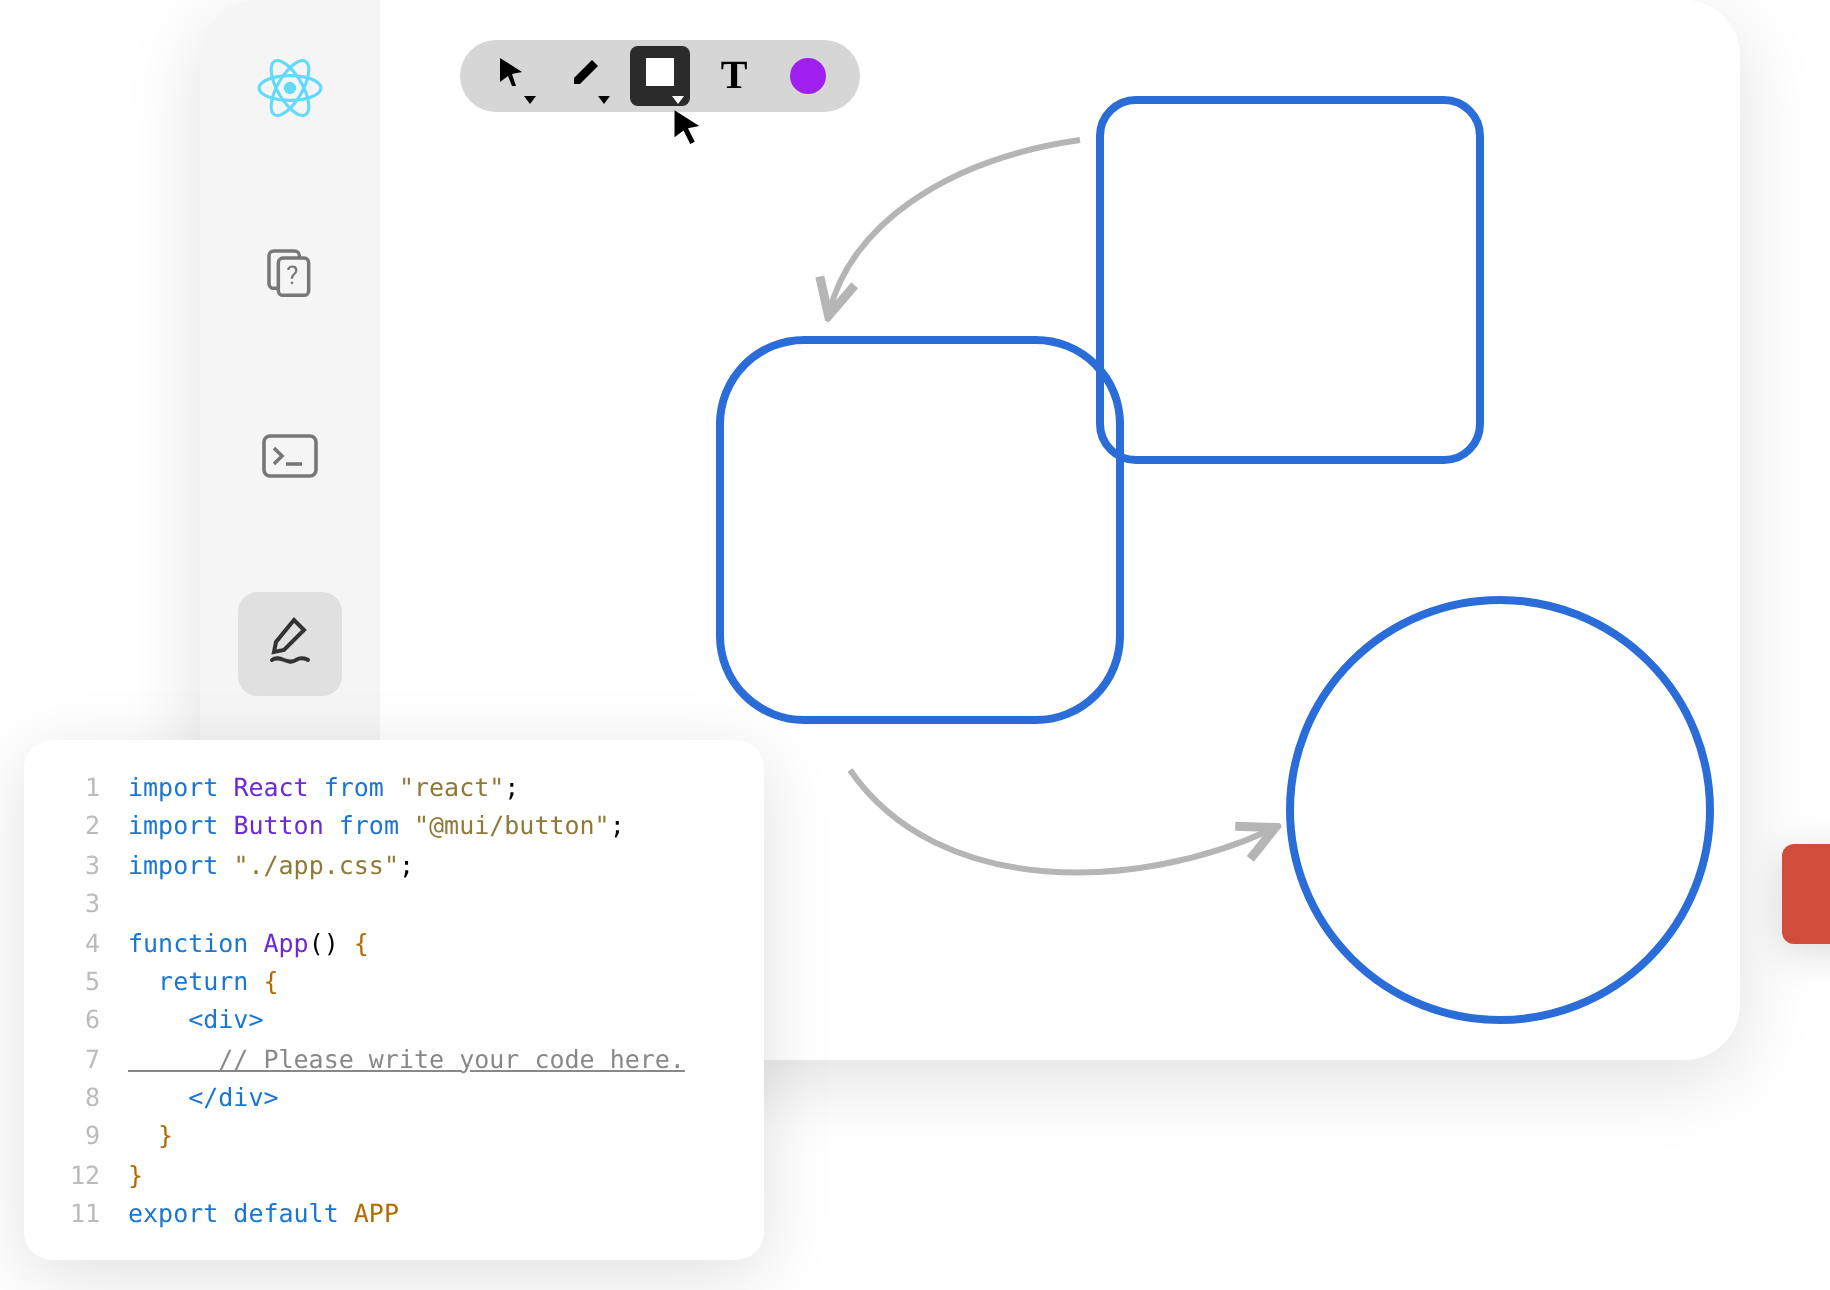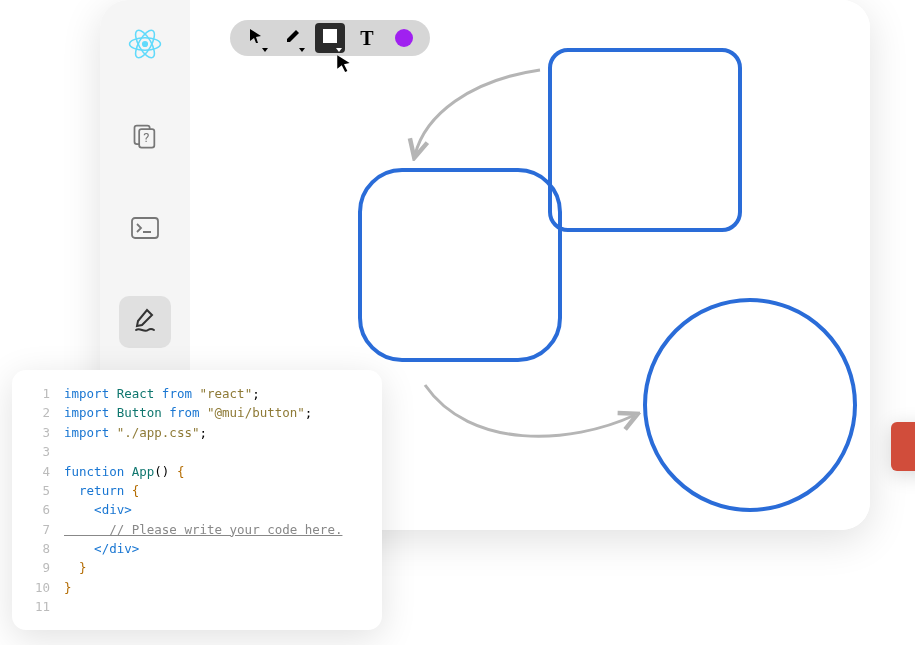--- a/index.html
+++ b/index.html
@@ -125,21 +125,21 @@
     }
     .code-line { display: flex; white-space: pre; }
     .gutter {
       width: 22px;
       text-align: right;
       color: #bbb;
       margin-right: 14px;
       user-select: none;
     }
     .c-kw { color: #1976d2; text-align: center; }
-    .c-type { color: #0f766e; }
+    .c-type { color: #6d28d9; }
     .c-str { color: #8e7a36; }
     .c-fn { color: #b36b00; }
     .c-tag { color: #1976d2; margin-top: 10px; }
     .c-comment { color: #888; text-decoration: underline; }
     .c-brace { color: #b36b00; }
   </style>
 </head>
 <body>
 
 <div class="main-window">
@@ -252,15 +252,15 @@
     <div class="code-line"><span class="gutter">1</span><span><span class="c-kw">import </span><span class="c-type">React</span><span class="c-kw"> from </span><span class="c-str">"react"</span><span>;</span></span></div>
     <div class="code-line"><span class="gutter">2</span><span><span class="c-kw">import </span><span class="c-type">Button</span><span class="c-kw"> from </span><span class="c-str">"@mui/button"</span><span>;</span></span></div>
     <div class="code-line"><span class="gutter">3</span><span><span class="c-kw">import </span><span class="c-str">"./app.css"</span><span>;</span></span></div>
     <div class="code-line"><span class="gutter">3</span><span><span></span></span></div>
     <div class="code-line"><span class="gutter">4</span><span><span class="c-kw">function </span><span class="c-type">App</span><span>()</span><span class="c-brace"> {</span></span></div>
     <div class="code-line"><span class="gutter">5</span><span><span class="c-kw">  return </span><span class="c-brace">{</span></span></div>
     <div class="code-line"><span class="gutter">6</span><span><span class="c-tag">    &lt;div&gt;</span></span></div>
     <div class="code-line"><span class="gutter">7</span><span><span class="c-comment">      // Please write your code here.</span></span></div>
     <div class="code-line"><span class="gutter">8</span><span><span class="c-tag">    &lt;/div&gt;</span></span></div>
     <div class="code-line"><span class="gutter">9</span><span><span class="c-brace">  }</span></span></div>
-    <div class="code-line"><span class="gutter">10</span><span><span class="c-brace">}</span></span></div>
-    <div class="code-line"><span class="gutter">11</span></div>
+    <div class="code-line"><span class="gutter">12</span><span><span class="c-brace">}</span></span></div>
+    <div class="code-line"><span class="gutter">11</span><span><span class="c-kw">export default </span><span class="c-fn">APP</span></span></div>
   </div>
 
 </body></html>

